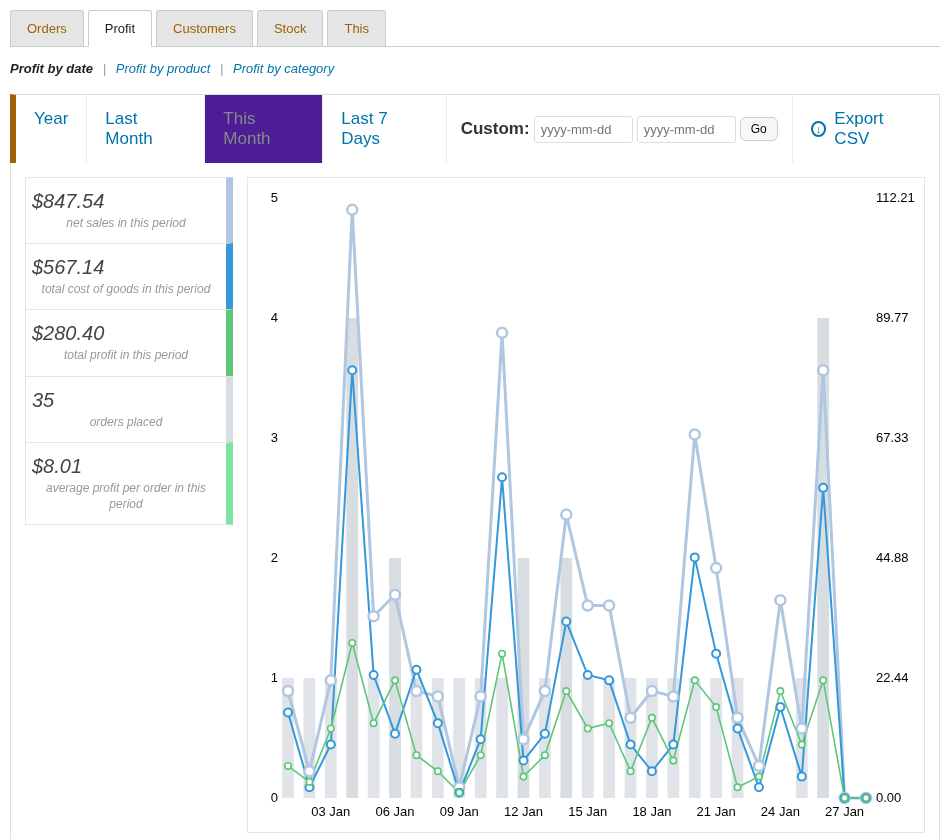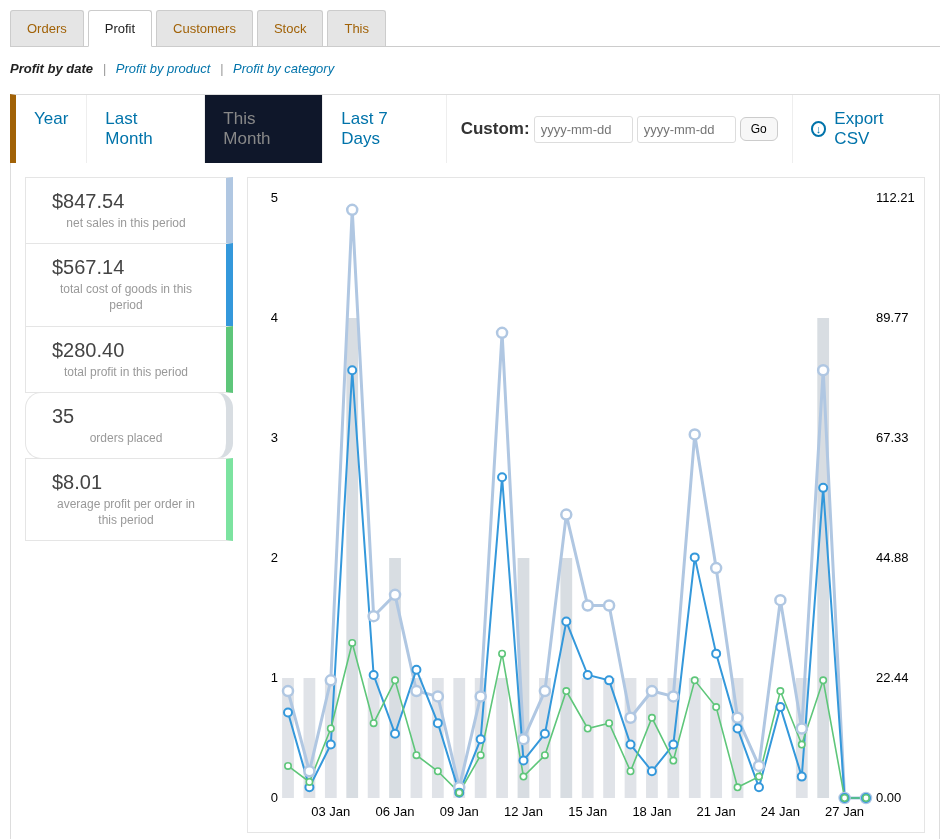--- a/index.html
+++ b/index.html
@@ -12,34 +12,34 @@
 
   
   .subnav { padding: 14px 0 18px 0; font-size: 13px; font-style: italic; }
   .subnav .cur { font-weight: bold; color: #222; }
   .subnav a { color: #0073aa; text-decoration: none; cursor: pointer; }
   .subnav .sep { color: #999; margin: 0 6px; }
 
   
   .period-row { display: flex; align-items: stretch; border-top: 1px solid #ddd; border-left: 6px solid #a16207; border-right: 1px solid #ddd; background: #fff; }
   .ptab { padding: 14px 18px; color: #0073aa; cursor: pointer; border-right: 1px solid #eee; font-size: 17px; }
-  .ptab.active { color: #888; background: #0f172a; font-weight:500; }
+  .ptab.active { color: #888; background: #4c1d95; font-weight:500; }
   .custom { display: flex; align-items: center; padding: 0 14px; font-size: 17px; color: #333; font-weight:600; gap: 4px; }
   .custom input { width: 99px; padding: 5px 6px; border: 1px solid #ddd; border-radius: 3px; font-size: 13px; color: #888; }
   .custom button { padding: 4px 10px; border: 1px solid #ccc; border-radius: 6px; background: #f7f7f7; cursor: pointer; font-size: 12px; }
   .spacer { flex: 1; }
   .export { display: flex; align-items: center; padding: 0 18px; color: #0073aa; cursor: pointer; font-size: 17px; border-left: 1px solid #eee; gap: 8px; }
   .export-icon { display:inline-flex; width: 16px; height:16px; border: 2px solid #0073aa; border-radius: 50%; align-items:center; justify-content:center; font-size: 11px; line-height:1; }
 
   
   .main { display: flex; border: 1px solid #ddd; border-top: none; padding: 14px; gap: 14px; }
 
   
   .stats { width: 226px; display:flex; flex-direction:column; }
-  .stat { border: 1px solid #e5e5e5; border-right-width: 7px; padding: 12px 26px; margin-bottom: -1px; }
+  .stat { border: 1px solid #e5e5e5; border-right-width: 7px; padding: 12px 6px; margin-bottom: -1px; font-style: italic; }
   .stat-v { font-size: 20px; color: #444; margin-bottom: 2px; }
   .stat-l { font-size: 12px; color: #999; line-height: 1.35; text-align: center; }
 
   
   .chart-wrap { flex:1; border: 1px solid #e5e5e5; padding: 10px 8px 4px 8px; }
   svg { display:block; }
   .bar { fill: #d8dde2; }
   .barlow { fill: #e0e3e8; }
   .l-sales { stroke: #b0c7e2; stroke-width: 3; fill: none; }
   .l-cost  { stroke: #3498db; stroke-width: 2; fill: none; }
@@ -94,21 +94,21 @@
         <div class="stat-l">net sales in this period</div>
       </div>
       <div class="stat" style="border-right-color: rgb(52, 152, 219);">
         <div class="stat-v">$567.14</div>
         <div class="stat-l">total cost of goods in this period</div>
       </div>
       <div class="stat" style="border-right-color: rgb(94, 198, 122);">
         <div class="stat-v">$280.40</div>
         <div class="stat-l">total profit in this period</div>
       </div>
-      <div class="stat" style="border-right-color: rgb(216, 221, 226); border-radius: 16px;">
+      <div class="stat" style="border-right-color: rgb(216, 221, 226);">
         <div class="stat-v">35</div>
         <div class="stat-l">orders placed</div>
       </div>
       <div class="stat" style="border-right-color: rgb(124, 227, 160);">
         <div class="stat-v">$8.01</div>
         <div class="stat-l">average profit per order in this period</div>
       </div>
     </div>
   <div class="chart-wrap">
     <svg id="chart" width="660" height="640">

